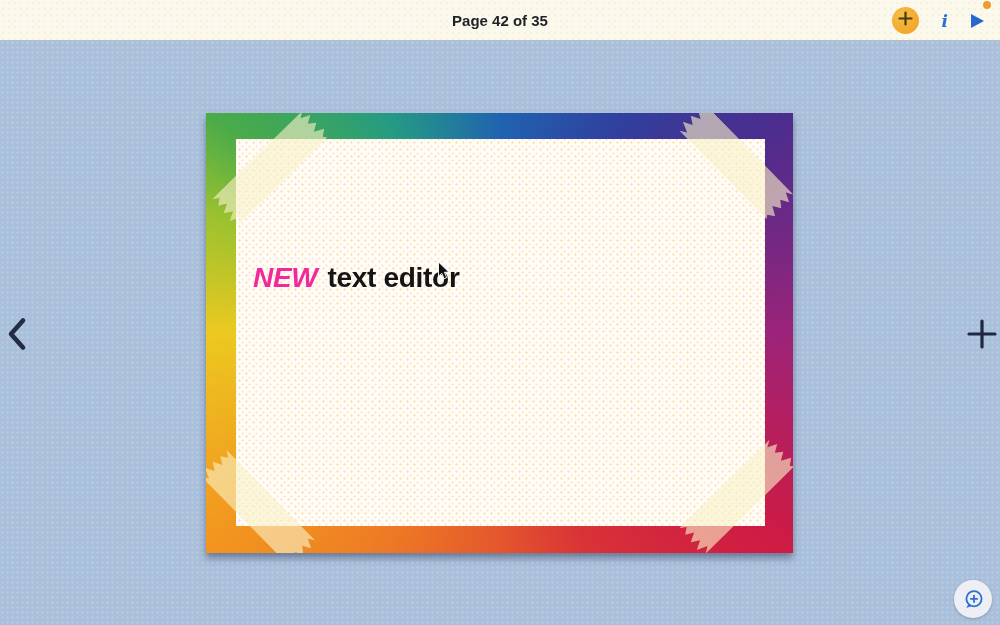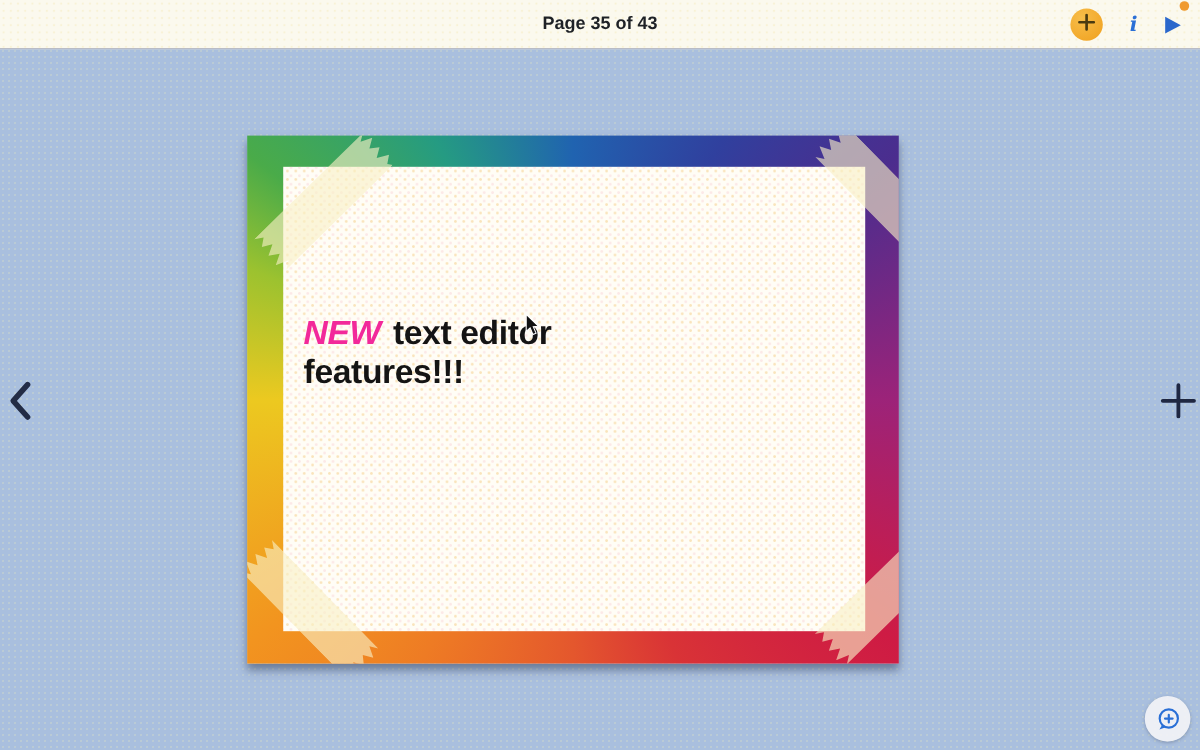--- a/index.html
+++ b/index.html
@@ -55,21 +55,21 @@
     position:absolute; top:1px; right:9px; width:8px; height:8px;
     border-radius:50%; background:#f09a2f;
   }
 
   
   .nav-prev { position:absolute; left:6px; top:317px; cursor:pointer; }
   .nav-add  { position:absolute; right:3px; top:319px; cursor:pointer; }
 
   
   .slide {
-    position:absolute; left:206px; top:113px; width:543px; height:440px;
+    position:absolute; left:206px; top:113px; width:587px; height:440px;
     background: conic-gradient(from 0deg at 50% 50%,
       #2063b0 0deg,
       #30409e 30deg,
       #4b2d8e 53deg,
       #9c2379 90deg,
       #ce1b44 127deg,
       #d93336 158deg,
       #e4572d 180deg,
       #ee7b24 210deg,
       #f2941f 233deg,
@@ -117,21 +117,21 @@
     border-radius:50%; background:rgba(243,243,246,0.92);
     box-shadow:0 1px 3px rgba(60,70,95,0.35);
     display:flex; align-items:center; justify-content:center; cursor:pointer;
   }
 </style>
 </head>
 <body>
 
 <div class="toolbar">
 
-  <div class="tb-title">Page 35 of 43</div>
+  <div class="tb-title">Page 42 of 35</div>
 
   <div class="tb-right">
     <div class="add-circle">
       <span>
         <svg width="15" height="15" viewBox="0 0 15 15">
             <path d="M7.5 1.5 V13.5 M1.5 7.5 H13.5" stroke="#4a3a10" stroke-width="2.2" stroke-linecap="round"></path>
           </svg>
       </span>
     </div>
     <div class="info-glyph">i</div>
@@ -156,21 +156,20 @@
   <div class="paper"></div>
   <div class="tape tape-tl"></div>
   <div class="tape tape-tr"></div>
   <div class="tape tape-bl"></div>
   <div class="tape tape-br"></div>
 
   <div class="heading">
     <div>
       <span class="hl">NEW</span><span class="rest">text editor</span>
     </div>
-    <div>features!!!</div>
   </div>
 </div>
 
 <div class="cursor">
   <svg width="13" height="20" viewBox="0 0 13 20">
     <path d="M1.5 1 L1.5 15.2 L4.8 12.3 L7.1 17.8 L9.7 16.6 L7.4 11.3 L11.8 11 Z" fill="#111" stroke="#fff" stroke-width="0.9"></path>
   </svg>
 </div>
 
 <div class="fab">

